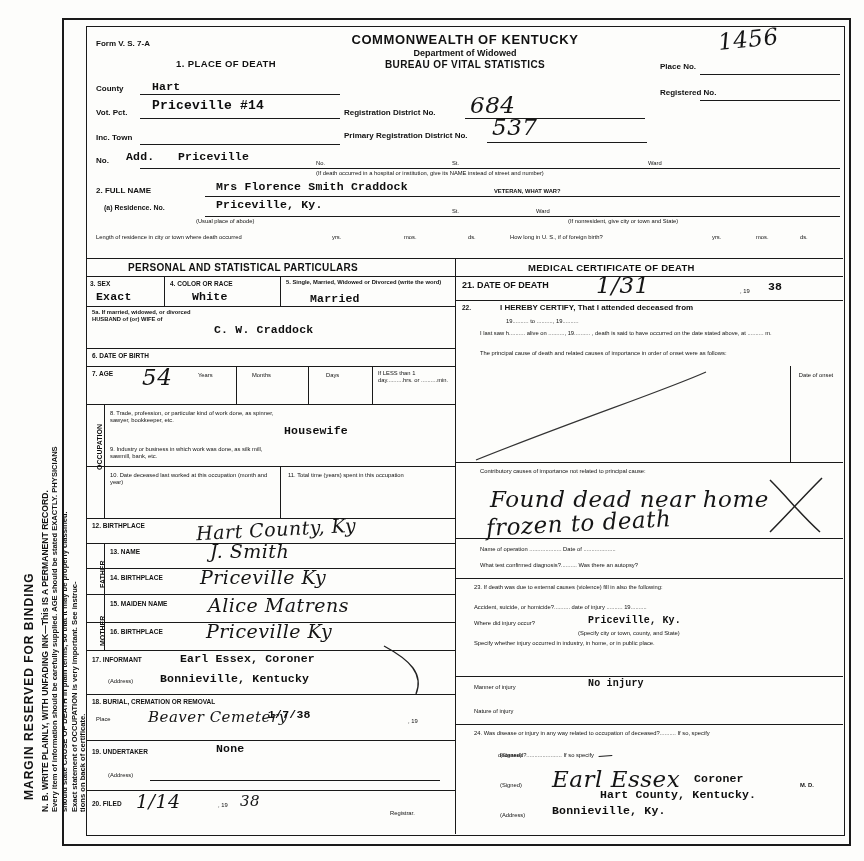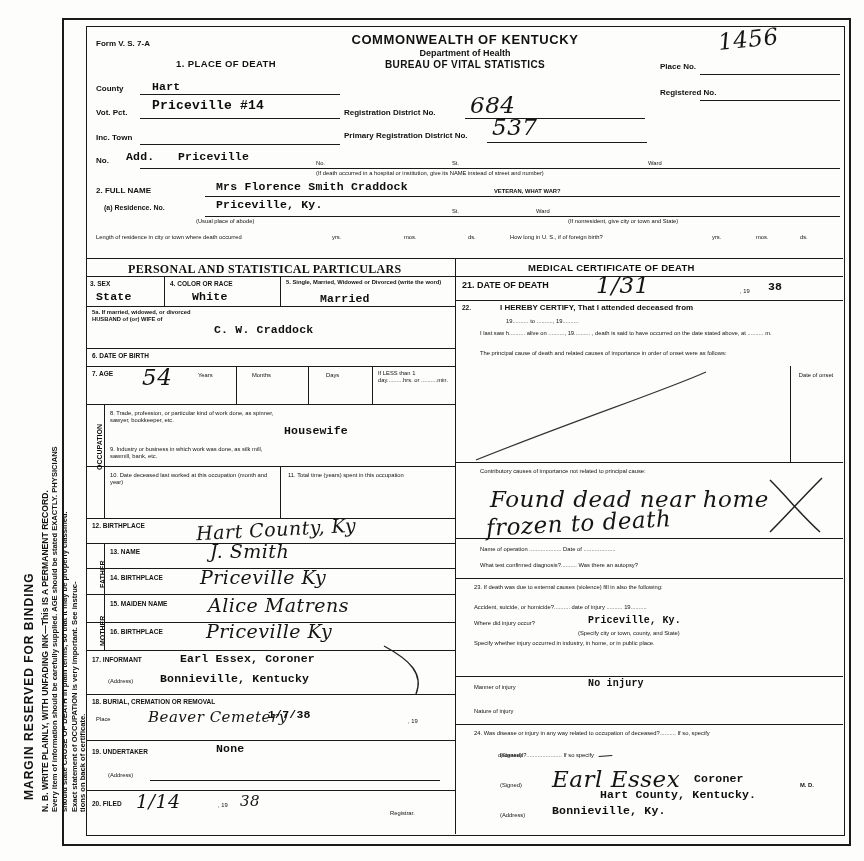--- a/index.html
+++ b/index.html
@@ -58,21 +58,21 @@
   <div class="vtext v3" style="font-size:7.6px;">Every item of information should be carefully supplied. AGE should be stated EXACTLY. PHYSICIANS</div>
   <div class="vtext v4" style="font-size:7.6px;">should state CAUSE OF DEATH in plain terms, so that it may be properly classified.</div>
   <div class="vtext v5" style="font-size:7.6px;">Exact statement of OCCUPATION is very important. See instruc-</div>
   <div class="vtext v6" style="font-size:7.6px;">tions on back of certificate.</div>
 
   <div class="frame"></div>
   <div class="inner"></div>
 
   <div class="hdr">
     <div class="l1">COMMONWEALTH OF KENTUCKY</div>
-    <div class="l2">Department of Health</div>
+    <div class="l2">Department of Widowed</div>
     <div class="l3">BUREAU OF VITAL STATISTICS</div>
   </div>
 
   <div class="abs tiny bold" style="left:96px;top:40px;font-size:8px;">Form V. S. 7-A</div>
 
   <div class="abs sm bold" style="left:660px;top:62px;">Place No.</div>
   <div class="abs hand big" style="left:718px;top:26px;transform:rotate(-6deg);">1456</div>
   <div class="boxline abs" style="left:700px;top:74px;width:140px;height:1px;"></div>
 
   <div class="abs sm bold" style="left:660px;top:88px;">Registered No.</div>
@@ -126,21 +126,21 @@
   <div class="abs xtiny" style="left:404px;top:234px;">mos.</div>
   <div class="abs xtiny" style="left:468px;top:234px;">ds.</div>
   <div class="abs xtiny" style="left:510px;top:234px;">How long in U. S., if of foreign birth?</div>
   <div class="abs xtiny" style="left:712px;top:234px;">yrs.</div>
   <div class="abs xtiny" style="left:756px;top:234px;">mos.</div>
   <div class="abs xtiny" style="left:800px;top:234px;">ds.</div>
 
   <div class="hsec"></div>
   <div class="vdiv"></div>
 
-  <div class="abs bold" style="left:128px;top:262px;font-size:12px;letter-spacing:.3px;font-family:Liberation Serif, serif;">PERSONAL AND STATISTICAL PARTICULARS</div>
+  <div class="abs bold" style="left:128px;top:262px;font-size:10px;letter-spacing:.3px;">PERSONAL AND STATISTICAL PARTICULARS</div>
   <div class="abs bold" style="left:528px;top:262px;font-size:9.5px;letter-spacing:.3px;">MEDICAL CERTIFICATE OF DEATH</div>
   <div class="boxline abs" style="left:86px;top:276px;width:757px;height:1px;"></div>
 
   <div class="boxline abs" style="left:86px;top:306px;width:369px;height:1px;"></div>
   <div class="boxline abs" style="left:86px;top:348px;width:369px;height:1px;"></div>
   <div class="boxline abs" style="left:86px;top:366px;width:369px;height:1px;"></div>
   <div class="boxline abs" style="left:86px;top:404px;width:369px;height:1px;"></div>
   <div class="boxline abs" style="left:86px;top:466px;width:369px;height:1px;"></div>
   <div class="boxline abs" style="left:86px;top:518px;width:369px;height:1px;"></div>
   <div class="boxline abs" style="left:86px;top:543px;width:369px;height:1px;"></div>
@@ -161,27 +161,27 @@
   <div class="boxline abs" style="left:280px;top:466px;width:1px;height:52px;"></div>
 
   <div class="boxline abs" style="left:104px;top:404px;width:1px;height:114px;"></div>
   <div class="abs bold" style="left:96px;top:470px;font-size:7px;transform:rotate(-90deg);transform-origin:0 0;white-space:nowrap;">OCCUPATION</div>
   <div class="boxline abs" style="left:104px;top:543px;width:1px;height:51px;"></div>
   <div class="abs bold" style="left:99px;top:588px;font-size:7px;transform:rotate(-90deg);transform-origin:0 0;white-space:nowrap;">FATHER</div>
   <div class="boxline abs" style="left:104px;top:594px;width:1px;height:56px;"></div>
   <div class="abs bold" style="left:99px;top:646px;font-size:7px;transform:rotate(-90deg);transform-origin:0 0;white-space:nowrap;">MOTHER</div>
 
   <div class="abs tiny bold" style="left:90px;top:280px;">3. SEX</div>
-  <div class="abs typed" style="left:96px;top:290px;">State</div>
+  <div class="abs typed" style="left:96px;top:290px;">Exact</div>
 
   <div class="abs tiny bold" style="left:170px;top:280px;">4. COLOR OR RACE</div>
   <div class="abs typed" style="left:192px;top:290px;">White</div>
 
   <div class="abs xtiny bold" style="left:286px;top:279px;width:166px;">5. Single, Married, Widowed or Divorced (write the word)</div>
-  <div class="abs typed" style="left:320px;top:292px;">Married</div>
+  <div class="abs typed" style="left:310px;top:292px;">Married</div>
 
   <div class="abs xtiny bold" style="left:92px;top:309px;width:122px;">5a. If married, widowed, or divorced HUSBAND of (or) WIFE of</div>
   <div class="abs typed" style="left:214px;top:323px;">C. W. Craddock</div>
 
   <div class="abs tiny bold" style="left:92px;top:352px;">6. DATE OF BIRTH</div>
 
   <div class="abs tiny bold" style="left:92px;top:370px;">7. AGE</div>
   <div class="abs hand big" style="left:142px;top:364px;">54</div>
   <div class="abs xtiny" style="left:198px;top:372px;">Years</div>
   <div class="abs xtiny" style="left:252px;top:372px;">Months</div>

